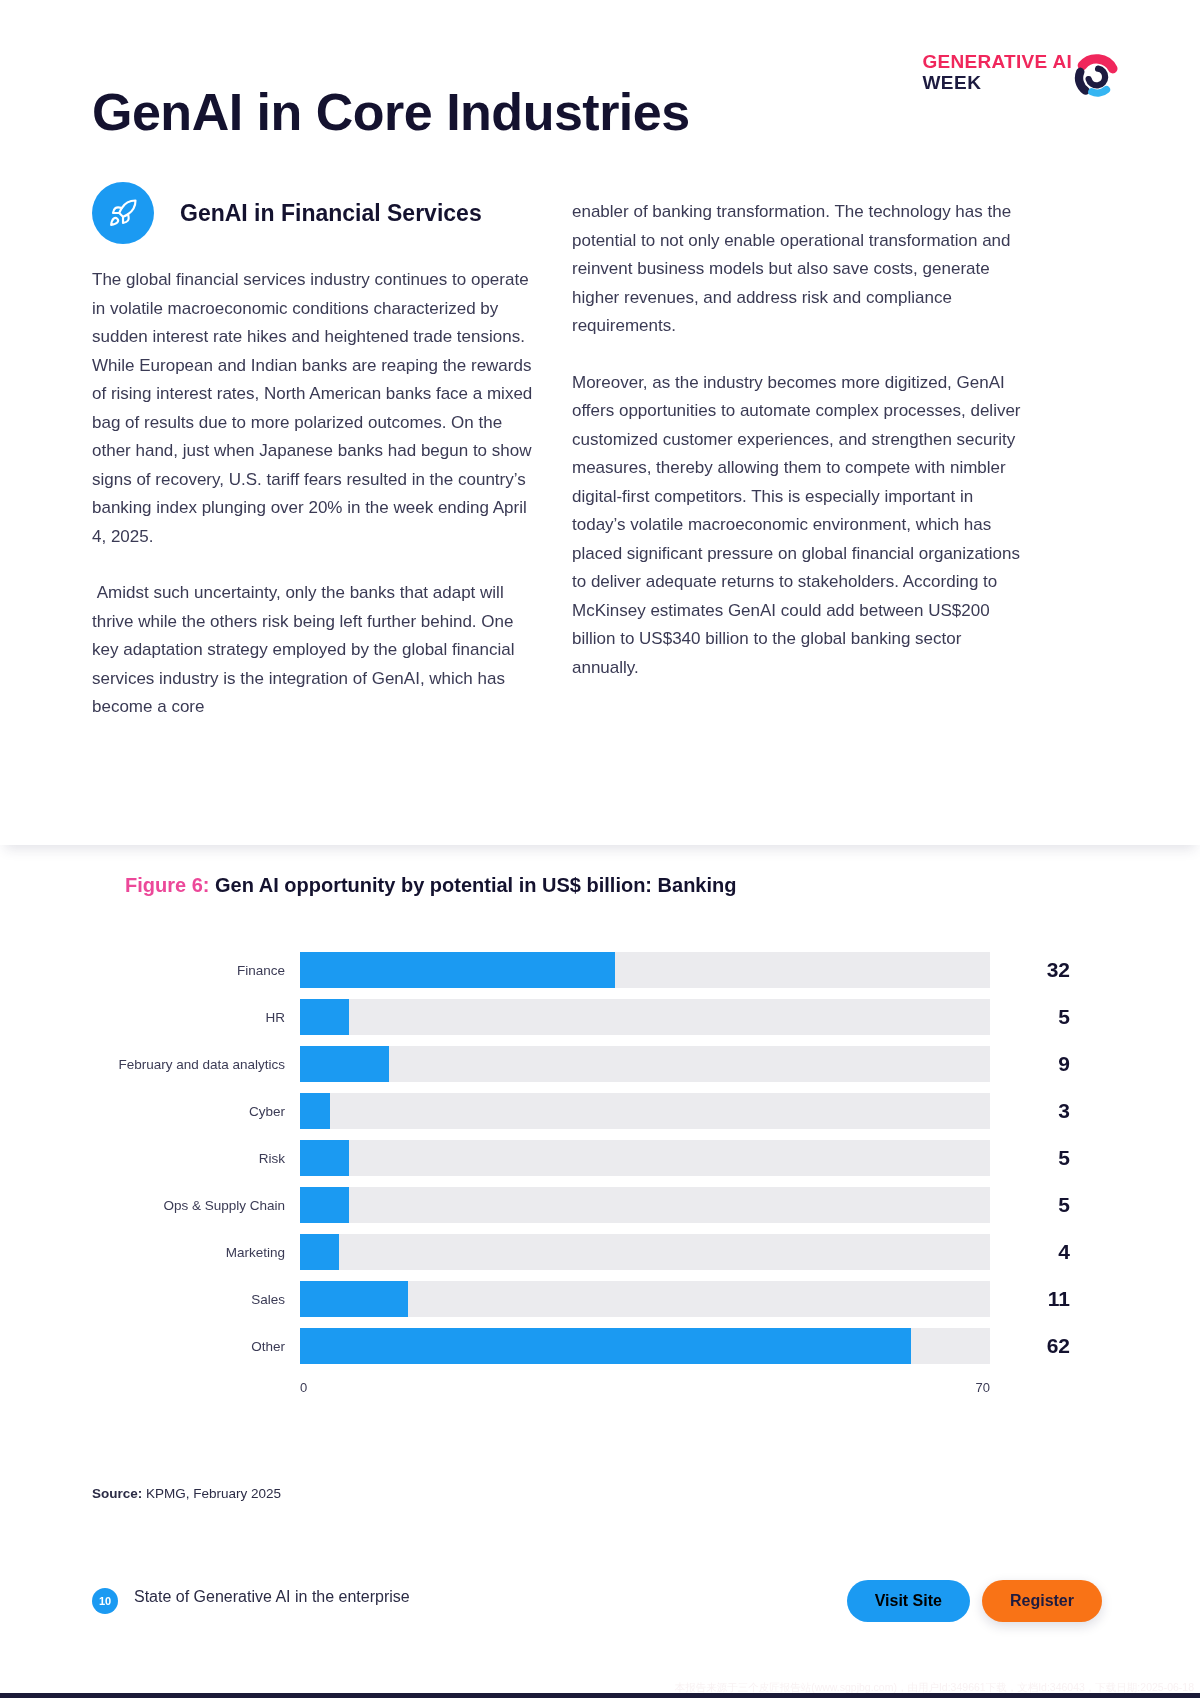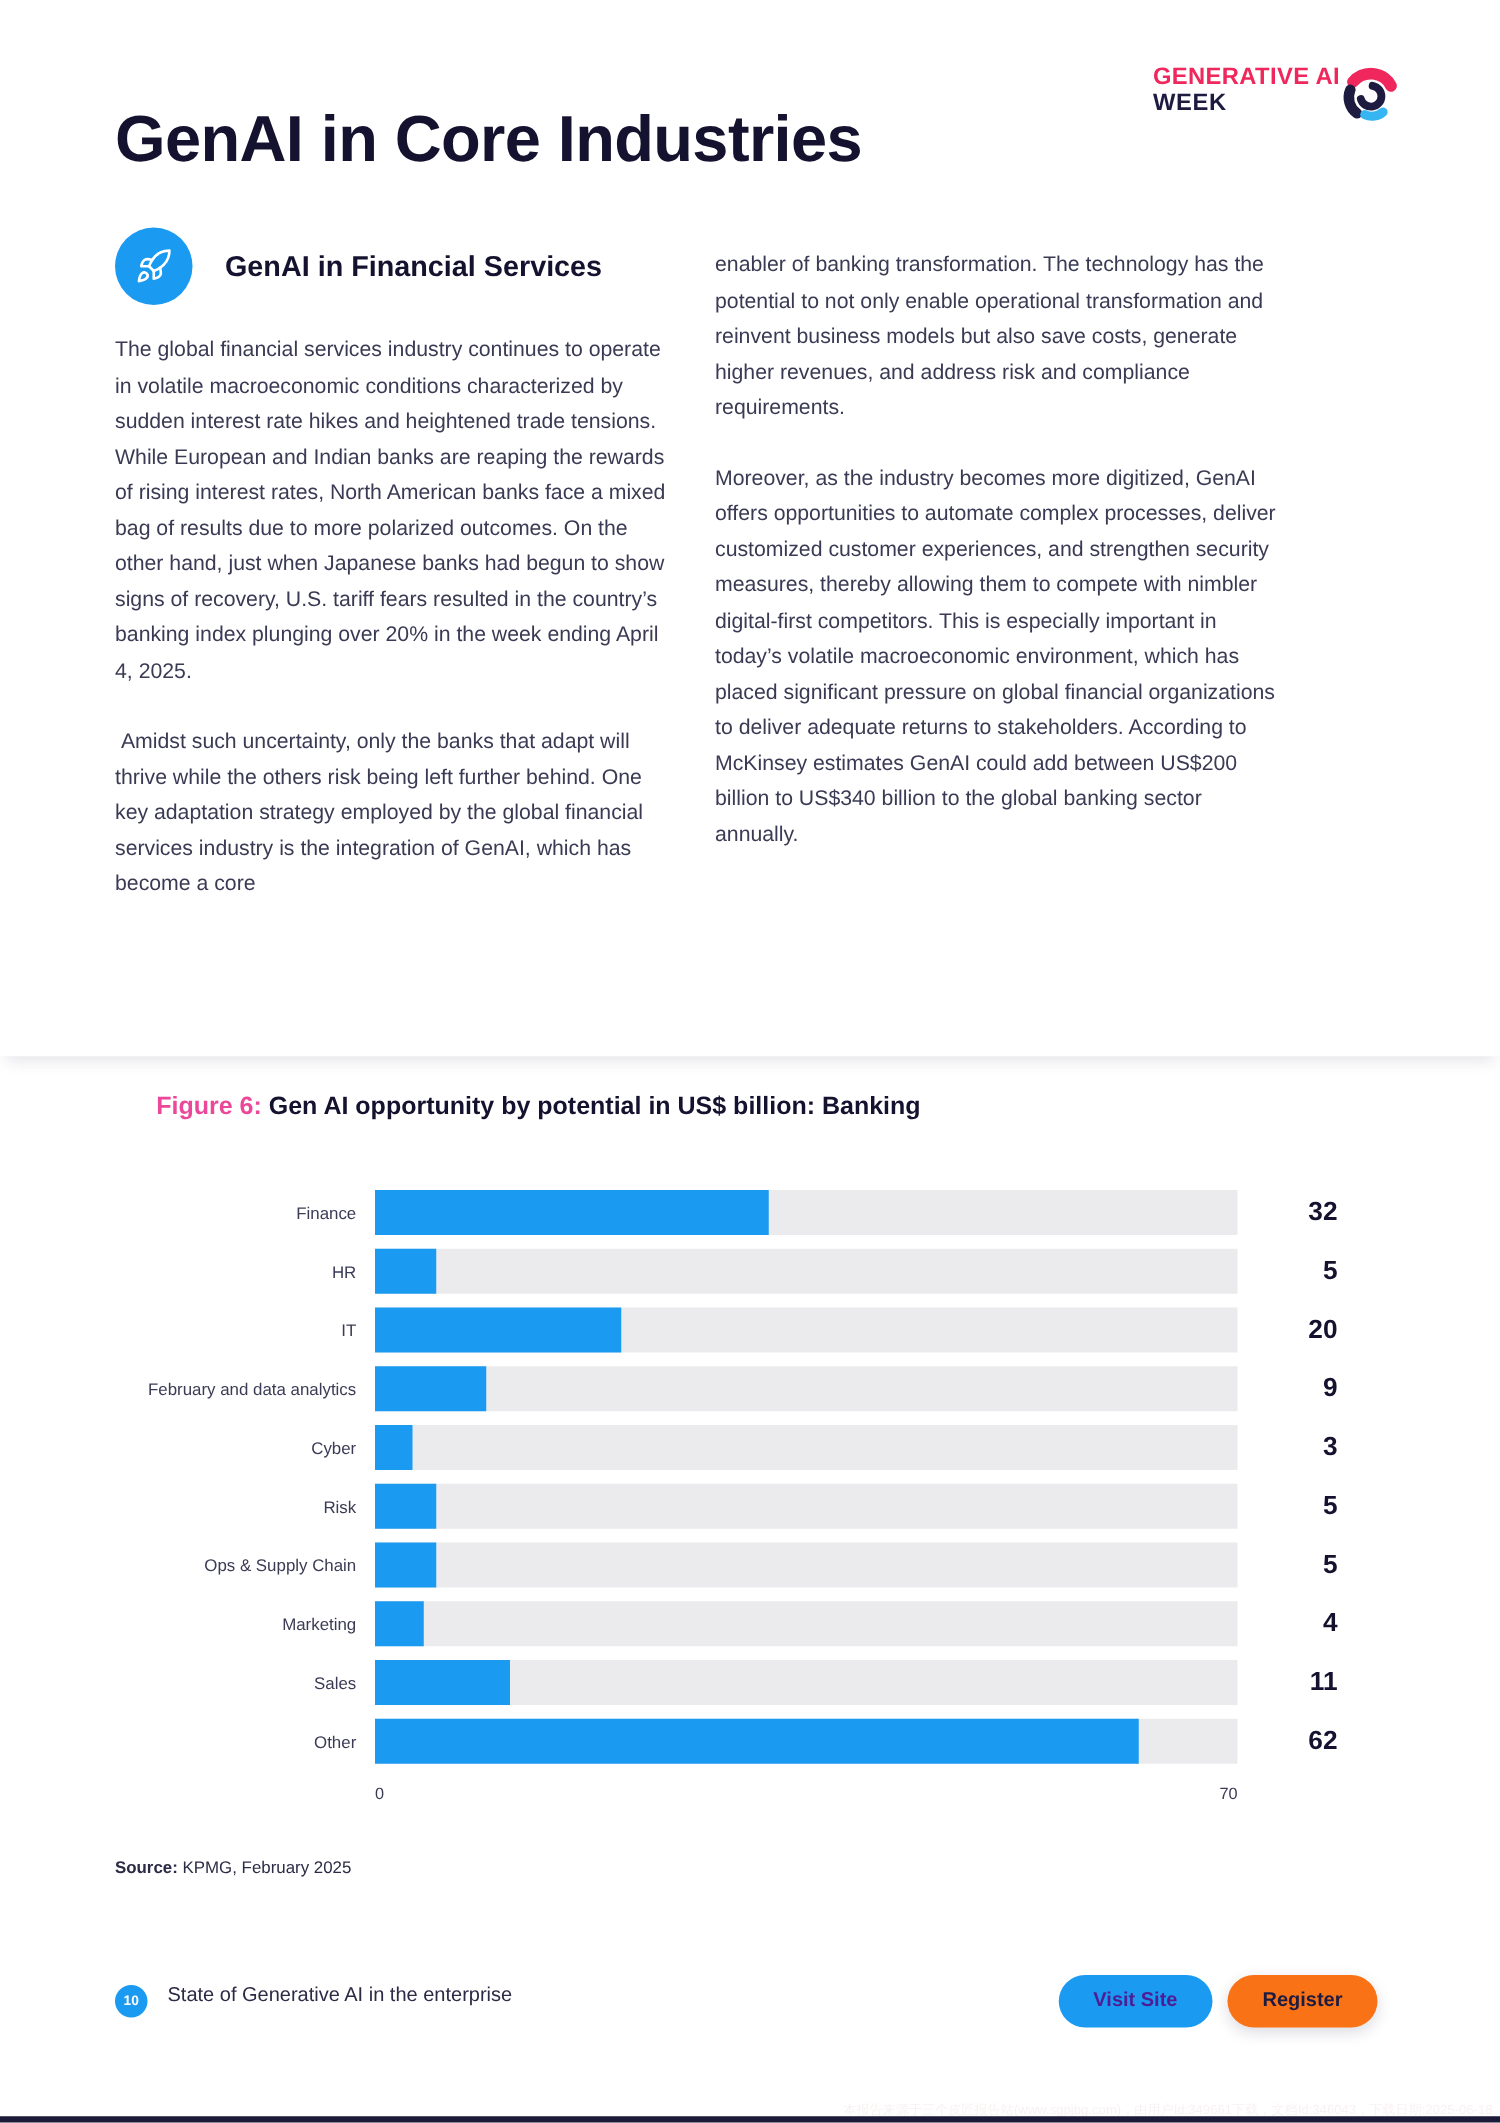--- a/index.html
+++ b/index.html
@@ -73,21 +73,21 @@
   .footer-left { display:flex; }
   .page-badge {
     width:26px; height:26px; border-radius:50%; background:#1b9af2;
     color:#fff; font-size:11px; font-weight:700;
     display:flex; align-items:center; justify-content:center;
   }
   .footer-text { font-size:16px; color:#2b2b45; margin-left:16px; }
   .footer-buttons { display:flex; align-items:center; gap:12px; }
   .btn { border:none; cursor:pointer; border-radius:22px; padding:12px 28px;
     font-family:"Liberation Sans", sans-serif; font-size:16px; font-weight:700; }
-  .btn-primary { background:#1b9af2; color:#4c1d95; }
+  .btn-primary { background:#1b9af2; color:#000000; }
   .btn-secondary { background:#f97316; color:#1d1b40; box-shadow:0 4px 12px rgba(20,20,60,0.15); }
 
   .watermark {
     position:absolute; right:6px; top:1681px; font-size:10.5px;
     color:rgba(190,120,130,0.10); white-space:nowrap;
   }
   .bottom-strip { position:absolute; bottom:0; left:0; width:1200px; height:5px; background:#1b1a38; }
 </style>
 </head>
 <body>
@@ -144,27 +144,20 @@
         <div class="row-value">32</div>
       </div>
       <div class="chart-row">
         <div class="row-label">HR</div>
         <div class="bar-track" style="background: rgb(235, 235, 238);">
           <div class="bar-fill" style="width: 7.14286%; background: rgb(27, 154, 242);"></div>
         </div>
         <div class="row-value">5</div>
       </div>
       <div class="chart-row">
-        <div class="row-label">IT</div>
-        <div class="bar-track" style="background: rgb(235, 235, 238);">
-          <div class="bar-fill" style="width: 28.5714%; background: rgb(27, 154, 242);"></div>
-        </div>
-        <div class="row-value">20</div>
-      </div>
-      <div class="chart-row">
         <div class="row-label">February and data analytics</div>
         <div class="bar-track" style="background: rgb(235, 235, 238);">
           <div class="bar-fill" style="width: 12.8571%; background: rgb(27, 154, 242);"></div>
         </div>
         <div class="row-value">9</div>
       </div>
       <div class="chart-row">
         <div class="row-label">Cyber</div>
         <div class="bar-track" style="background: rgb(235, 235, 238);">
           <div class="bar-fill" style="width: 4.28571%; background: rgb(27, 154, 242);"></div>

